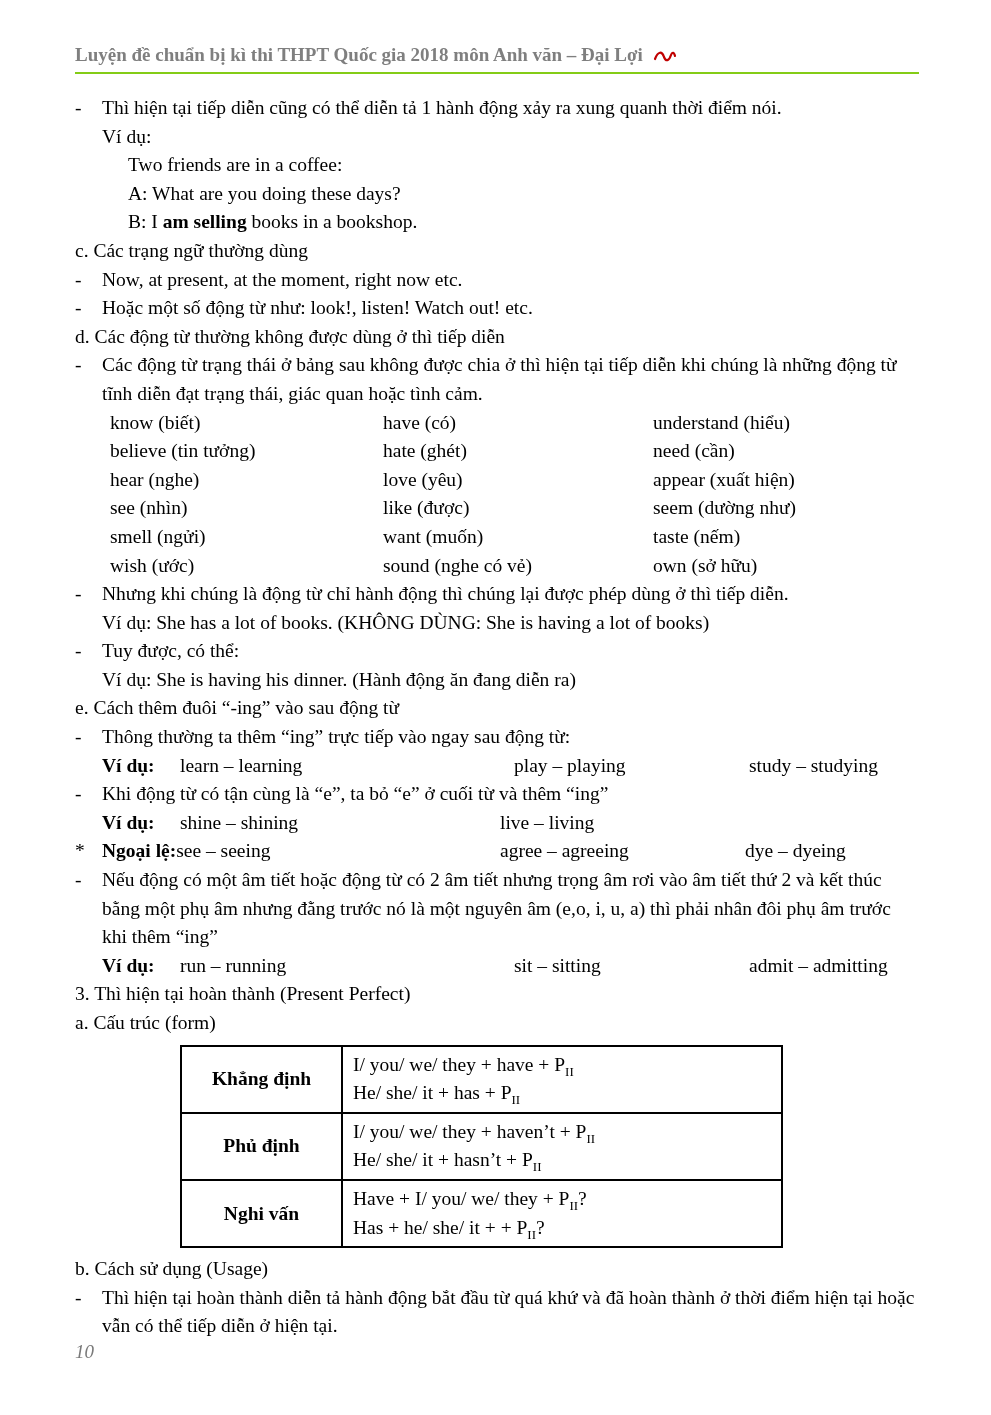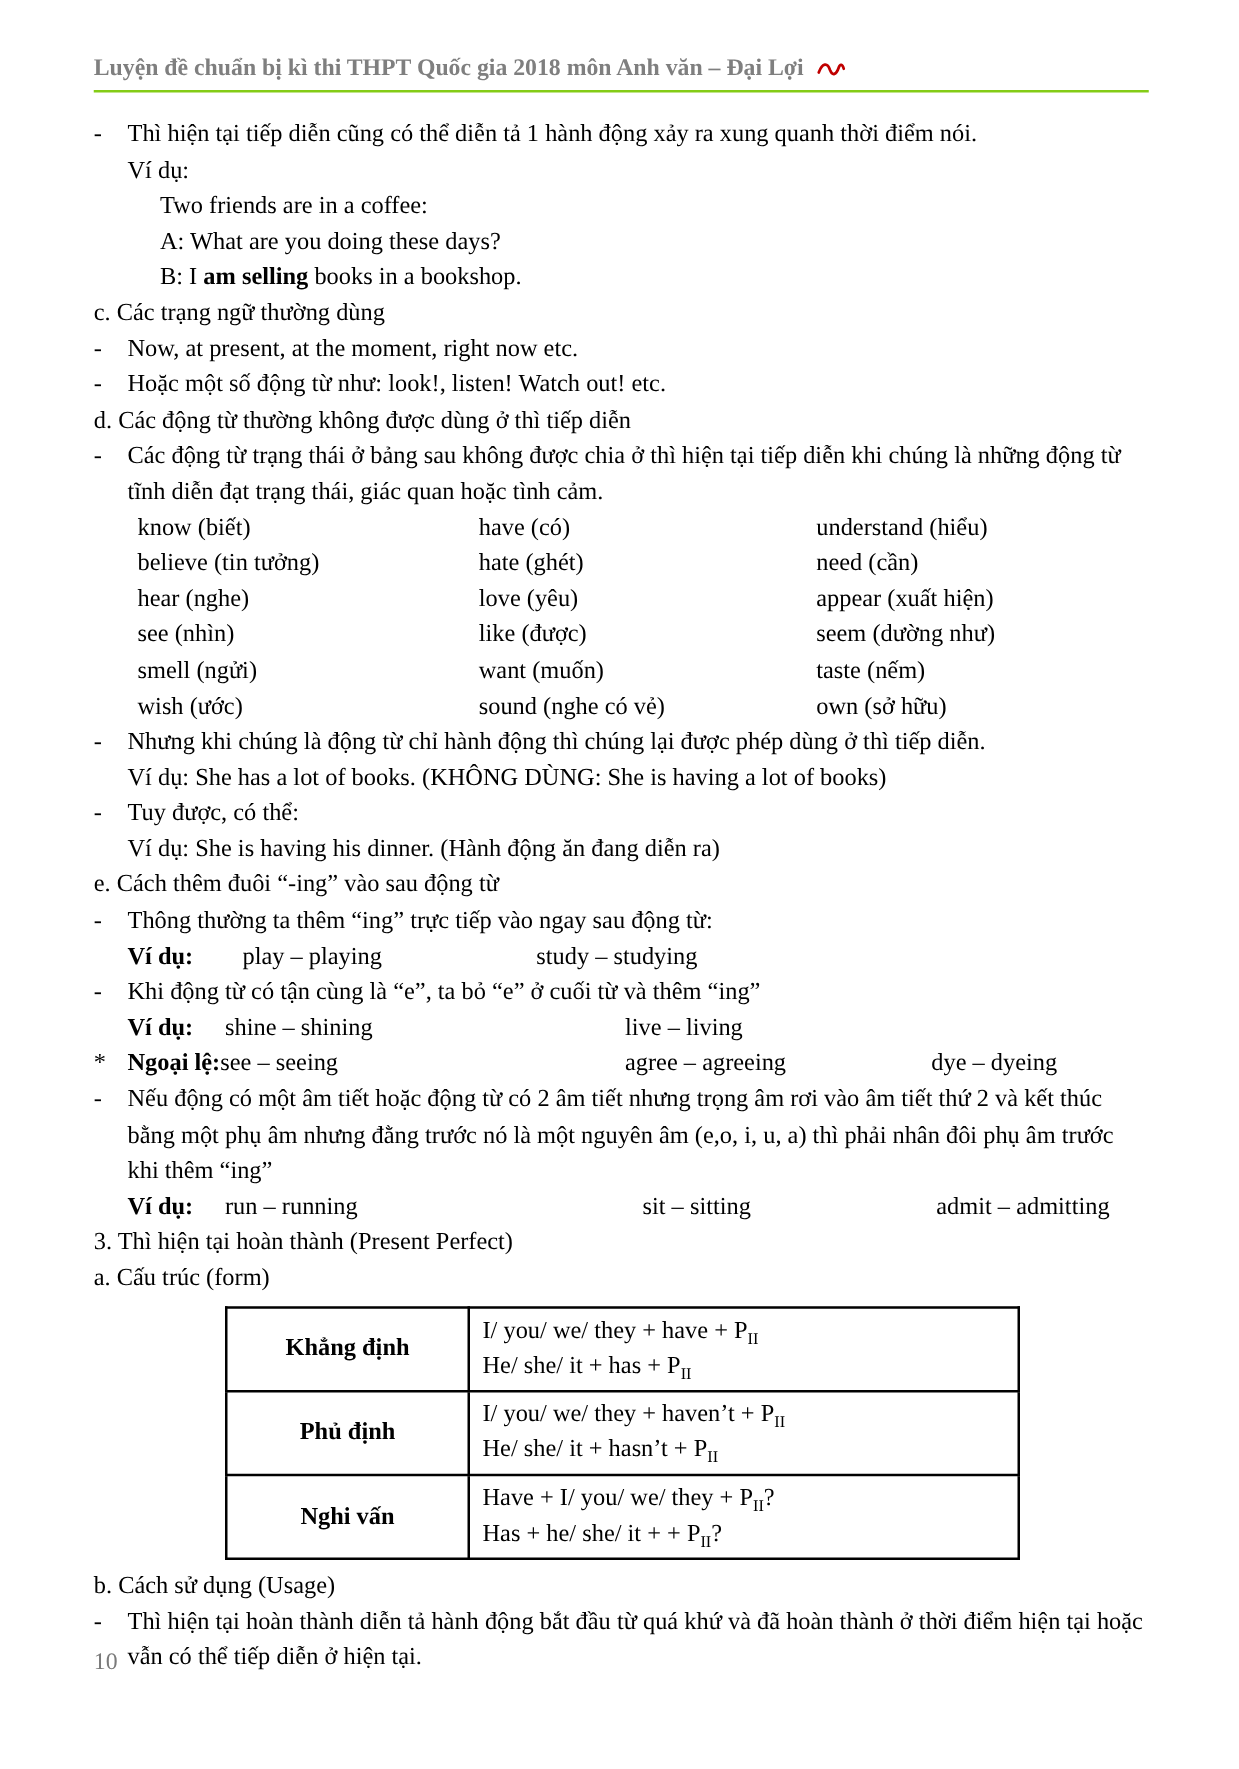--- a/index.html
+++ b/index.html
@@ -29,27 +29,27 @@
   .verb-grid span { line-height: 28.6px; }
   .vd-row { display: flex; padding-left: 27px; }
   .vd-label { width: 78px; flex: none; font-weight: bold; }
   .vd-i1 { width: 320px; flex: none; }
   .vd-i2 { width: 235px; flex: none; margin-left: 14px; }
   .vd-flex { display: flex; flex: 1; }
   .vd-first { width: 398px; flex: none; }
   .vd-i2b { width: 245px; flex: none; }
   .form-table { border-collapse: collapse; margin: 7px 0 7px 105px; }
   .form-table td { border: 2px solid #000; vertical-align: middle; }
-  .form-table .lbl { width: 194px; text-align: center; font-weight: bold; }
+  .form-table .lbl { width: 161px; text-align: center; font-weight: bold; }
   .form-table .val { width: 440px; padding: 4px 10px; }
   .form-table .val div { line-height: 28.6px; }
   sub { font-size: 13px; line-height: 0; }
   .page-number {
-    position: absolute; left: 75px; bottom: 74px;
-    color: #7a7a7a; font-size: 19px;
+    position: absolute; left: 75px; bottom: 52px;
+    color: #7a7a7a; font-size: 19px; font-style: italic;
   }
 </style>
 </head>
 <body>
 
 <div class="page">
 
   <div class="header">
     <span>Luyện đề chuẩn bị kì thi THPT Quốc gia 2018 môn Anh văn – Đại Lợi</span>
     <span class="red-mark">
@@ -118,20 +118,21 @@
     </div>
     <div class="row indent1">Ví dụ: She is having his dinner. (Hành động ăn đang diễn ra)</div>
 
     <div class="row bold">e. Cách thêm đuôi “-ing” vào sau động từ</div>
     <div class="row bullet">
       <span class="marker">-</span>
       <div class="btext">Thông thường ta thêm “ing” trực tiếp vào ngay sau động từ:</div>
     </div>
     <div class="row vd-row">
       <span class="vd-label">Ví dụ:</span>
+      <span class="vd-i1">learn – learning</span>
       <span class="vd-i2">play – playing</span>
       <span>study – studying</span>
     </div>
     <div class="row bullet">
       <span class="marker">-</span>
       <div class="btext">Khi động từ có tận cùng là “e”, ta bỏ “e” ở cuối từ và thêm “ing”</div>
     </div>
     <div class="row vd-row">
       <span class="vd-label">Ví dụ:</span>
       <span class="vd-i1">shine – shining</span>

